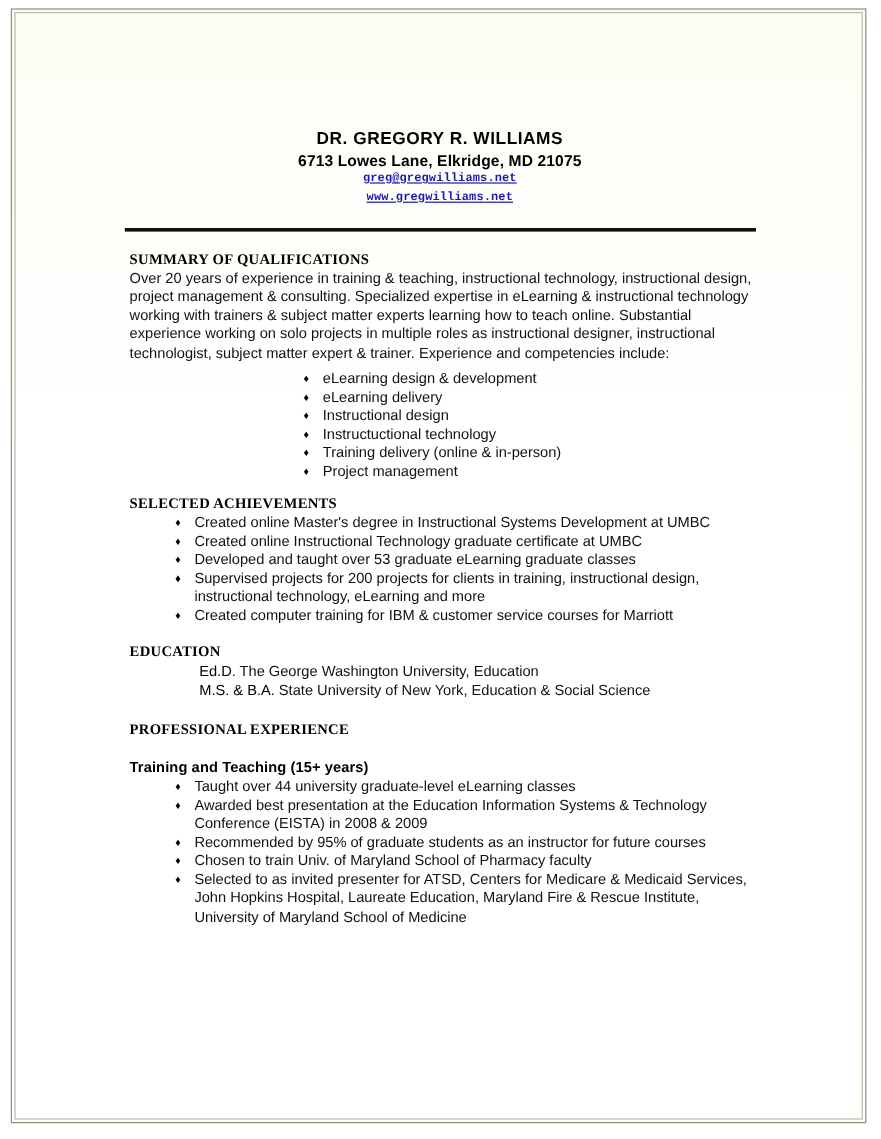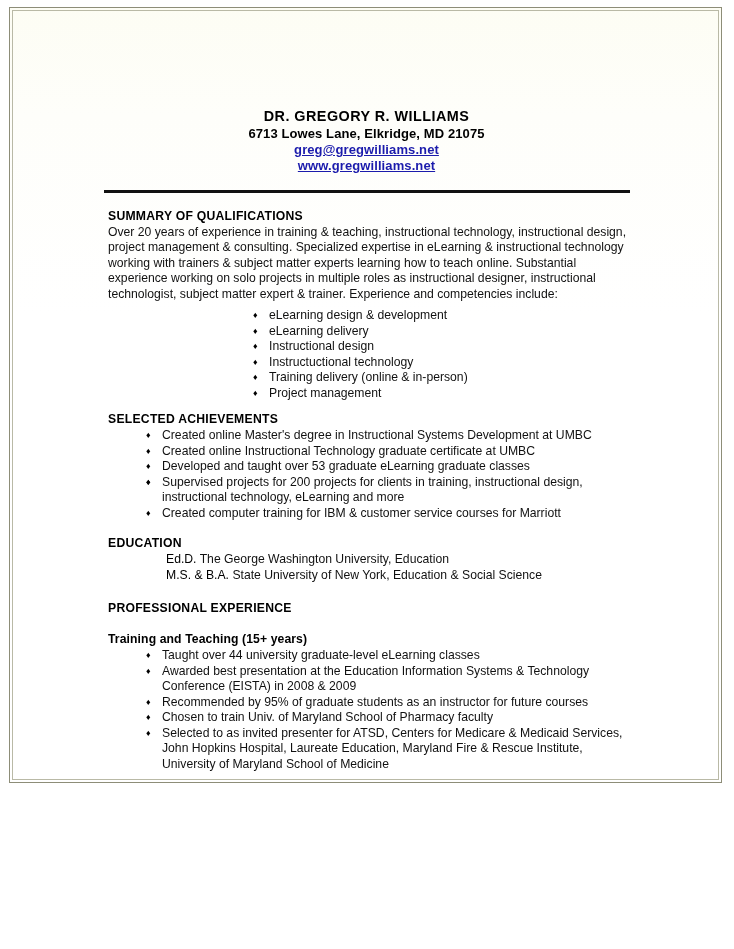--- a/index.html
+++ b/index.html
@@ -14,21 +14,21 @@
     font-family: "Liberation Sans", sans-serif;
     overflow: hidden;
   }
 
   
   .page-frame {
     position: absolute;
     left: 9px;
     top: 7px;
     width: 713px;
-    height: 776px;
+    height: 929px;
     border: 1px solid #8d8d78;
     background: linear-gradient(180deg, #fdfdf4 0%, #fefefa 14%, #ffffff 40%, #ffffff 100%);
     box-sizing: border-box;
   }
   .page-frame::after {
     content: "";
     position: absolute;
     left: 2px;
     top: 2px;
     right: 2px;
@@ -63,27 +63,28 @@
   .cand-address {
     font-size: 13px;
     font-weight: bold;
     letter-spacing: 0.1px;
     color: #000000;
     line-height: 16px;
     margin-top: 1px;
   }
   .cand-link {
     display: block;
-    font-size: 13px;
+    font-size: 10px;
     font-weight: bold;
     color: #1b1bac;
     text-decoration: underline;
     line-height: 16px;
     letter-spacing: 0.1px;
     cursor: pointer;
+    font-family: Liberation Mono, monospace;
   }
 
   .header-rule {
     position: absolute;
     left: 94px;
     top: 182px;
     width: 526px;
     height: 3px;
     background: #111111;
   }
@@ -99,20 +100,21 @@
   .section {
     margin-bottom: 0;
   }
   .section-title {
     font-size: 12.2px;
     font-weight: bold;
     color: #000000;
     letter-spacing: 0.25px;
     line-height: 16px;
     margin: 0 0 1px 0;
+    font-family: Liberation Serif, serif;
   }
   .section-para {
     font-size: 12.2px;
     color: #111111;
     line-height: 15.4px;
     margin: 0;
     text-align: left;
   }
 
   

